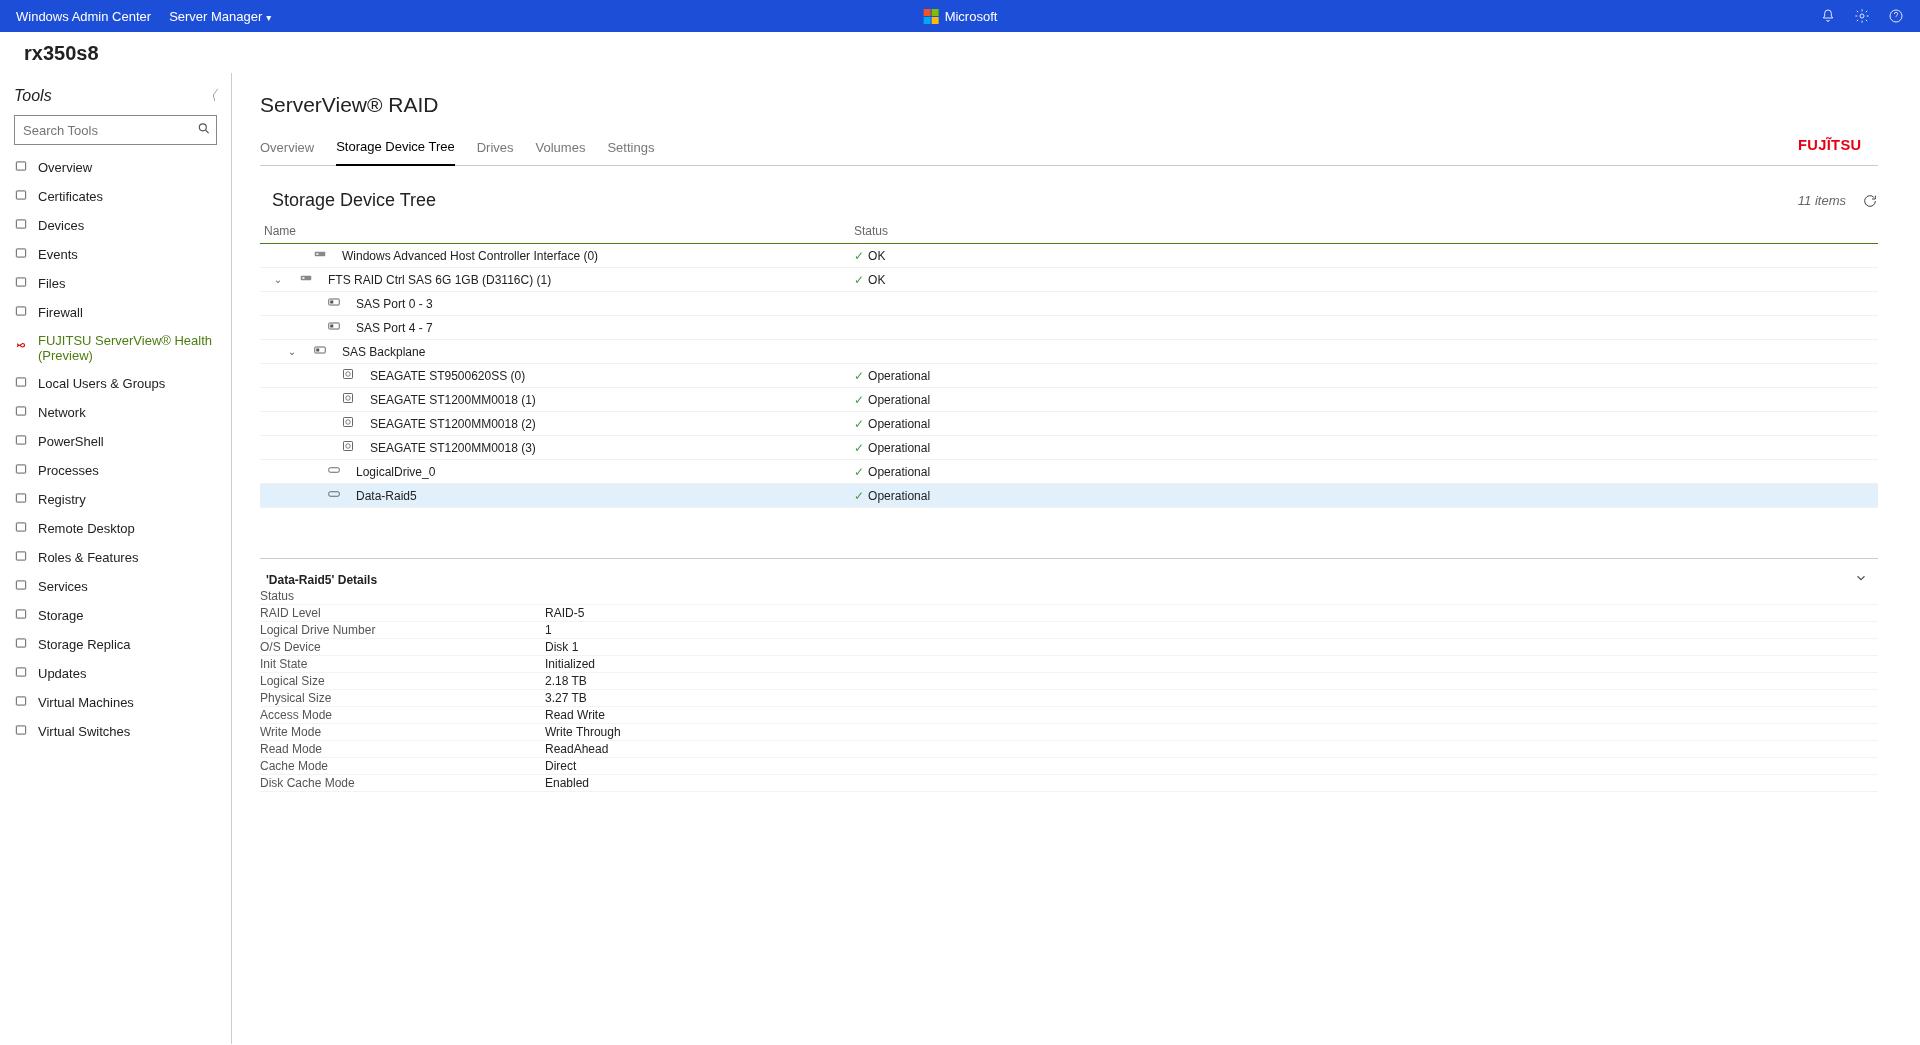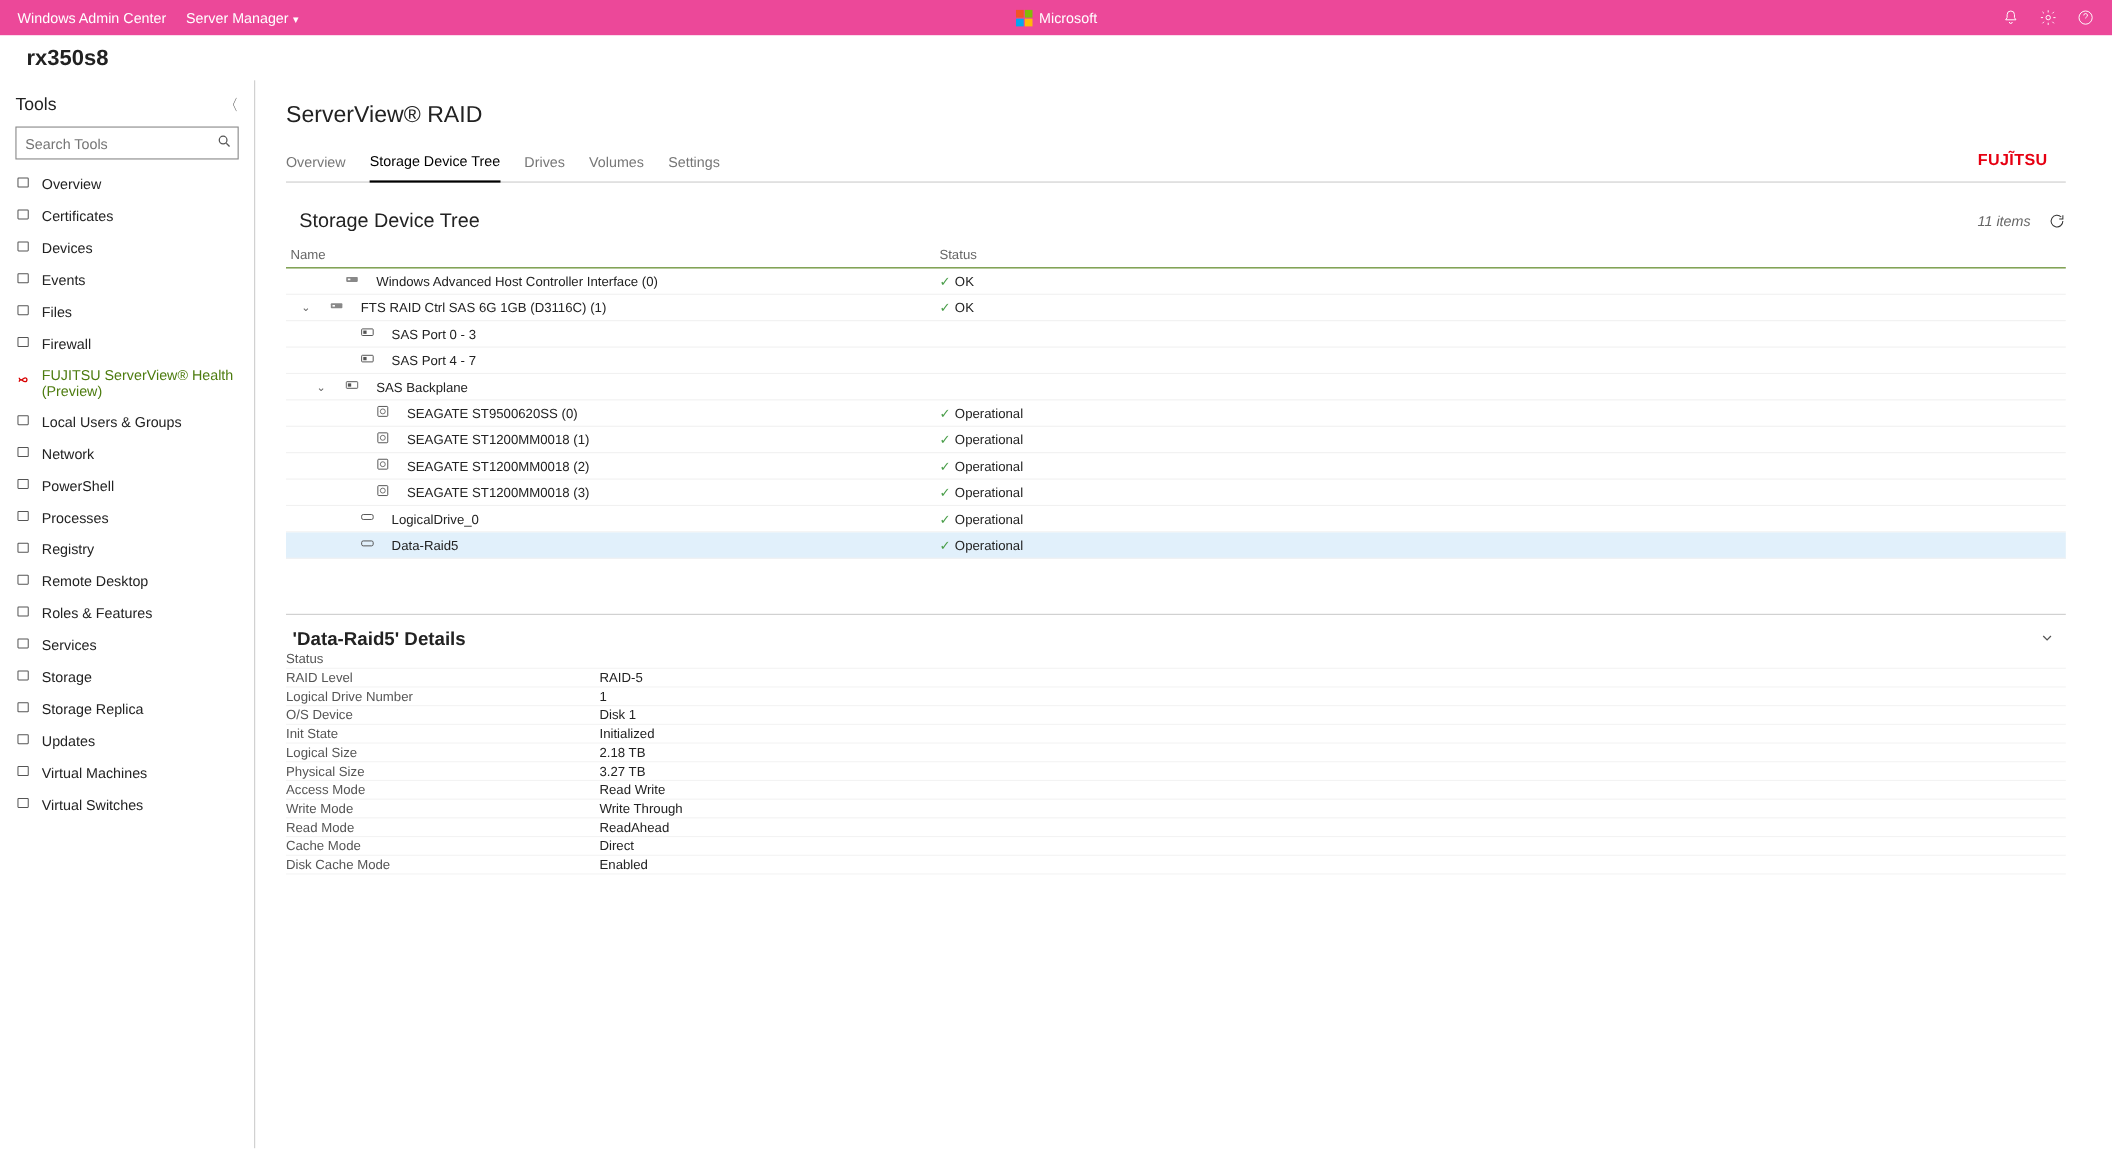--- a/index.html
+++ b/index.html
@@ -1,40 +1,40 @@
 <!DOCTYPE html>
 <html><head>
 <meta charset="utf-8">
 <style>
   * { box-sizing: border-box; }
   body { margin: 0; font-family: "Segoe UI", Arial, sans-serif; font-size: 13px; color: #222; background: #fff; }
   
   
-  .topbar { background: #ec4899; color: #fff; height: 32px; display: flex; align-items: center; padding: 0 16px; position: relative; }
+  .topbar { background: #1d4ed8; color: #fff; height: 32px; display: flex; align-items: center; padding: 0 16px; position: relative; }
   .topbar-left { display: flex; align-items: center; gap: 18px; font-size: 13px; }
   .topbar-brand { display: flex; align-items: center; gap: 6px; position: absolute; left: 50%; transform: translateX(-50%); font-size: 13px; }
   .topbar-right { margin-left: auto; display: flex; align-items: center; gap: 18px; }
   .ms-logo { display: inline-flex; flex-wrap: wrap; width: 16px; height: 16px; }
   .ms-logo span { width: 7px; height: 7px; margin: 0.5px; }
   .ms-logo span:nth-child(1){background:#f35325;}
   .ms-logo span:nth-child(2){background:#81bc06;}
   .ms-logo span:nth-child(3){background:#05a6f0;}
   .ms-logo span:nth-child(4){background:#ffba08;}
   .dd-chevron { font-size: 10px; margin-left:4px;}
   .top-icon { width: 16px; height: 16px; stroke: #fff; fill: none; stroke-width:1.3; }
 
   
   .server-row { padding: 10px 24px 8px 24px; font-size: 20px; font-weight: 600; border-bottom: none; }
   
   
   .main { display: flex; height: calc(100vh - 32px - 42px); }
   
   
   .sidebar { width: 232px; border-right: 1px solid #ccc; padding: 14px 0 0 0; }
-  .sidebar-header { display: flex; align-items: flex-start; justify-content: space-between; padding: 0 14px 10px 14px; }
+  .sidebar-header { display: flex; align-items: flex-start; justify-content: space-between; padding: 0 14px 10px 14px; font-style: italic; }
   .sidebar-title { font-size: 16px; font-weight: 400; }
   .sidebar-collapse { color: #666; cursor: pointer; font-size: 14px; }
   .search-wrap { padding: 0 14px 8px 14px; }
   .search { position: relative; }
   .search input { width: 100%; height: 30px; padding: 4px 28px 4px 8px; border: 1px solid #888; font-size: 13px; }
   .search-icon { position: absolute; right: 6px; top: 50%; transform: translateY(-50%); color: #555; }
   .tools-list { padding: 0; margin: 0; list-style: none; }
   .tool-item { display: flex; align-items: center; gap: 10px; padding: 6px 14px; cursor: pointer; font-size: 13px; min-height: 27px;}
   .tool-item.active { background: #e1f0fb; border-left: 3px solid #0078d4; padding-left: 11px; }
   .tool-item.fujitsu { color: #4d7c0f; }
@@ -65,21 +65,21 @@
   .tree-row.selected { background: #e1f0fb; }
   .tree-cell-name { flex: 0 0 590px; display: flex; align-items: center; gap: 16px; }
   .tree-cell-status { flex: 1; display: flex; align-items: center; gap: 4px; }
   .expander { width: 12px; text-align: center; color: #666; cursor: pointer; font-size:10px;}
   .node-icon { width: 12px; height: 12px; flex: 0 0 12px; }
   .check { color: #4a9e4a; font-size:12px; }
   
   
   .details-section { margin-top: 50px; }
   .details-header { display: flex; align-items: center; justify-content: space-between; border-top: 1px solid #ccc; padding-top: 12px; }
-  .details-title { font-size: 17px; font-weight: 600; padding-left:6px;}
+  .details-title { font-size: 12px; font-weight: 600; padding-left:6px;}
   .details-chevron { color: #555; cursor: pointer; padding-right:10px;}
   .detail-row { display:flex; border-bottom:1px solid #f3f3f3; padding: 1px 0;}
   .detail-label { flex: 0 0 285px; color: #555; padding-left: 0px; font-size:12px;}
   .detail-value { flex: 1; font-size:12px; }
   
 </style>
 </head>
 <body>
 
 <div class="topbar">

